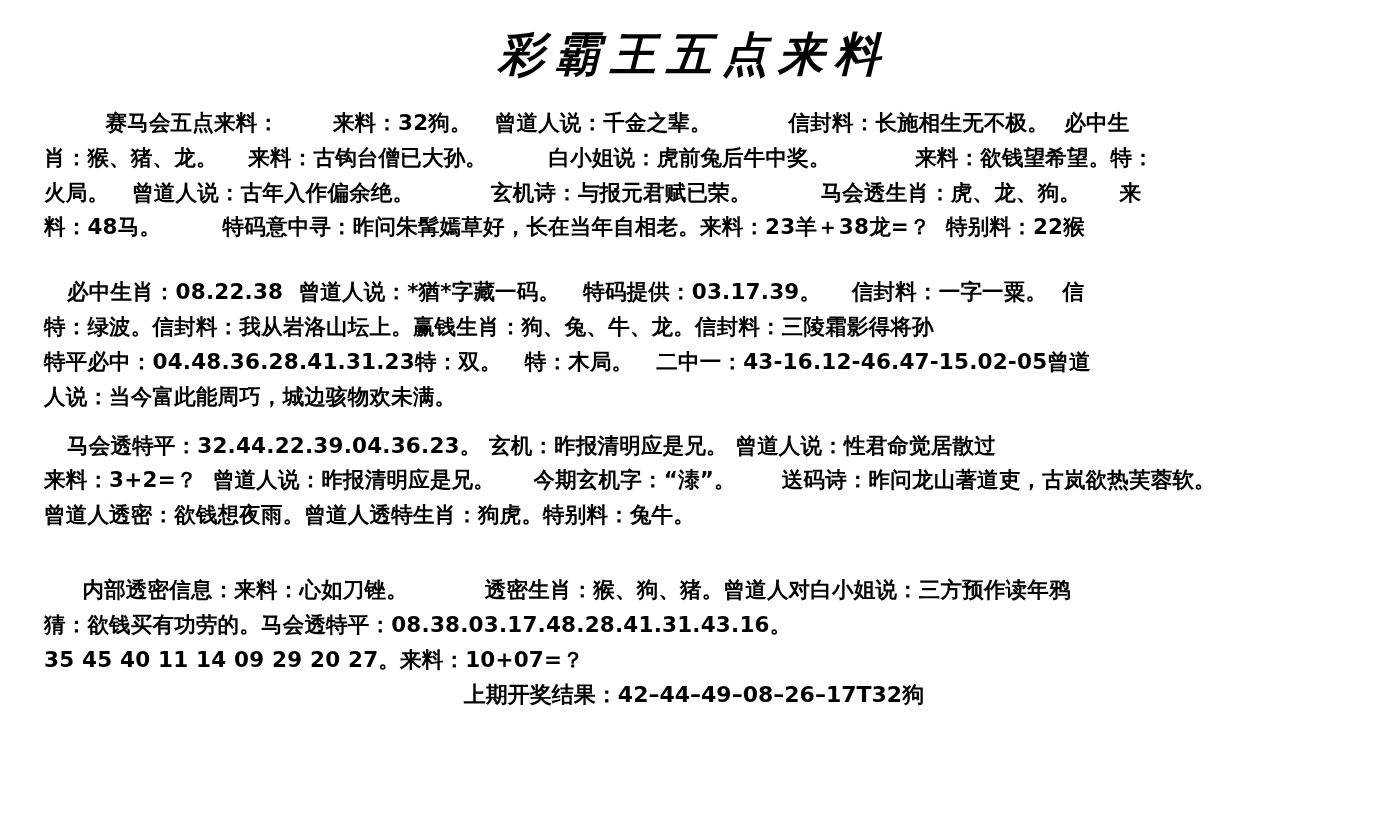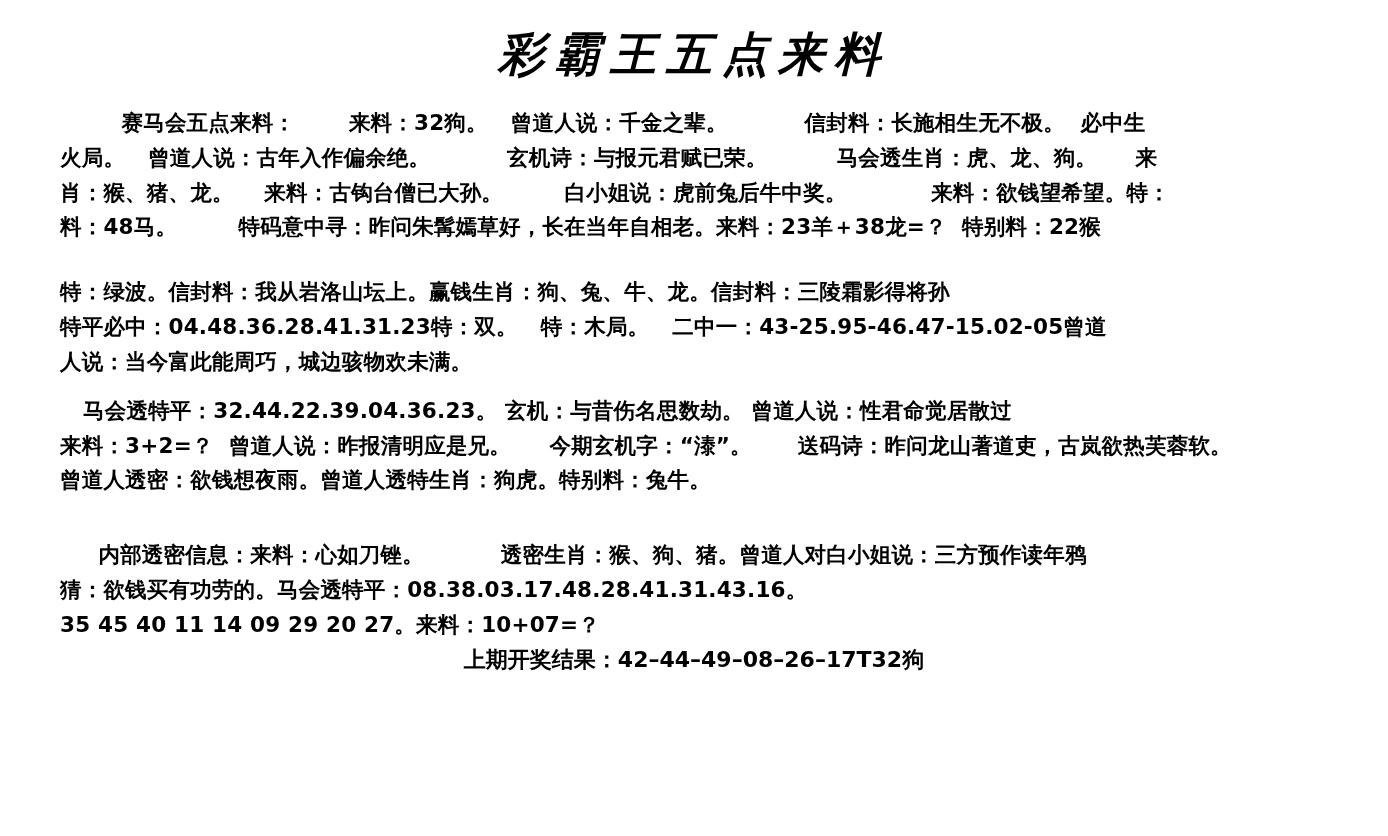--- a/index.html
+++ b/index.html
@@ -25,21 +25,21 @@
     font-family: "DejaVu Serif", "Liberation Serif", serif;
     font-weight: bold;
     font-style: italic;
     font-size: 46px;
     letter-spacing: 10px;
     padding-top: 24px;
     padding-bottom: 6px;
     white-space: nowrap;
   }
   .block {
-    padding: 0 44px 0 60px;
+    padding: 0 44px 0 44px;
     font-size: 21.5px;
     font-weight: bold;
     line-height: 1.62;
     letter-spacing: 0.2px;
   }
   .block .line {
     white-space: pre-wrap;
     word-break: break-all;
   }
   .gap-sm { height: 14px; }
@@ -59,37 +59,38 @@
 <body>
 
 <div class="page">
 
   <div class="title">彩霸王五点来料</div>
 
   <div class="gap-sm"></div>
 
   <div class="block">
     <div class="line">        赛马会五点来料：       来料：32狗。   曾道人说：千金之辈。          信封料：长施相生无不极。  必中生</div>
+    <div class="line">肖：猴、猪、龙。    来料：古钩台僧已大孙。        白小姐说：虎前兔后牛中奖。           来料：欲钱望希望。特：</div>
     <div class="line">火局。   曾道人说：古年入作偏余绝。          玄机诗：与报元君赋已荣。         马会透生肖：虎、龙、狗。     来</div>
-    <div class="line">肖：猴、猪、龙。    来料：古钩台僧已大孙。        白小姐说：虎前兔后牛中奖。           来料：欲钱望希望。特：</div>
     <div class="line">料：48马。        特码意中寻：昨问朱髯嫣草好，长在当年自相老。来料：23羊＋38龙=？  特别料：22猴</div>
   </div>
 
   <div class="gap-md"></div>
 
   <div class="block">
+    <div class="line">   必中生肖：08.22.38  曾道人说：*猶*字藏一码。   特码提供：03.17.39。    信封料：一字一粟。  信</div>
     <div class="line">特：绿波。信封料：我从岩洛山坛上。赢钱生肖：狗、兔、牛、龙。信封料：三陵霜影得将孙</div>
-    <div class="line">特平必中：04.48.36.28.41.31.23特：双。   特：木局。   二中一：43-25.95-46.47-15.02-05曾道</div>
+    <div class="line">特平必中：04.48.36.28.41.31.23特：双。   特：木局。   二中一：43-16.12-46.47-15.02-05曾道</div>
     <div class="line">人说：当今富此能周巧，城边骇物欢未满。</div>
   </div>
 
   <div class="gap-sm"></div>
 
   <div class="block">
-    <div class="line">   马会透特平：32.44.22.39.04.36.23。 玄机：与昔伤名思数劫。 曾道人说：性君命觉居散过</div>
+    <div class="line">   马会透特平：32.44.22.39.04.36.23。 玄机：昨报清明应是兄。 曾道人说：性君命觉居散过</div>
     <div class="line">来料：3+2=？  曾道人说：昨报清明应是兄。     今期玄机字：“溙”。      送码诗：昨问龙山著道吏，古岚欲热芙蓉软。</div>
     <div class="line">曾道人透密：欲钱想夜雨。曾道人透特生肖：狗虎。特别料：兔牛。</div>
   </div>
 
   <div class="gap-lg"></div>
 
   <div class="block">
     <div class="line">     内部透密信息：来料：心如刀锉。          透密生肖：猴、狗、猪。曾道人对白小姐说：三方预作读年鸦</div>
     <div class="line">猜：欲钱买有功劳的。马会透特平：08.38.03.17.48.28.41.31.43.16。</div>
     <div class="line">35 45 40 11 14 09 29 20 27。来料：10+07=？</div>

